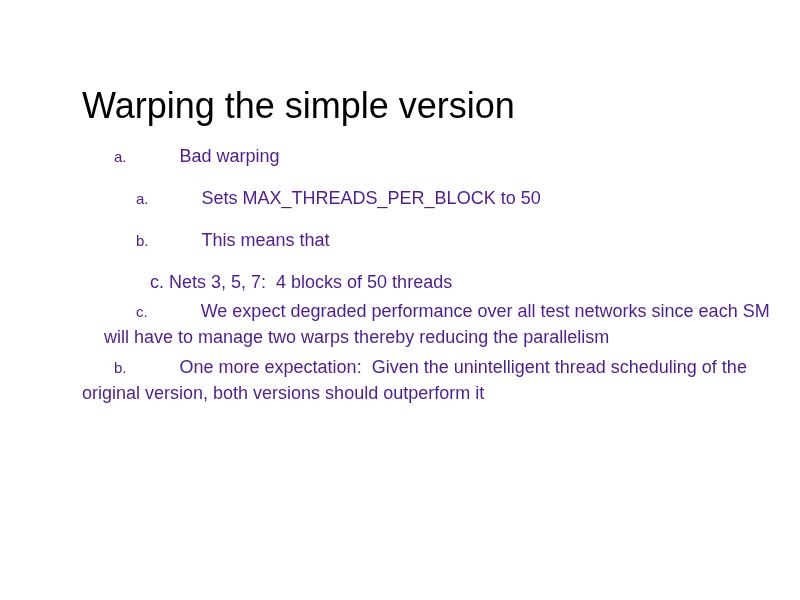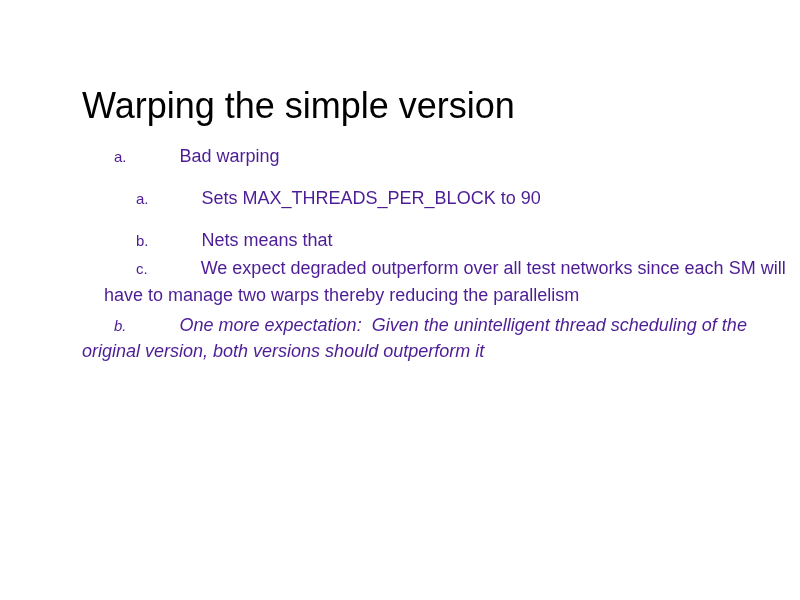--- a/index.html
+++ b/index.html
@@ -47,21 +47,20 @@
     }
 
     .level-a-sub-sub {
       margin-left: 52px;
       margin-bottom: 2px;
     }
 
     .level-b {
       margin-left: 0px;
       margin-top: 4px;
-      font-style: italic;
     }
 
     .label {
       font-size: 15px;
       vertical-align: baseline;
     }
   </style>
 </head>
 <body>
 
@@ -70,32 +69,35 @@
 
   <div class="content">
 
     <div class="level-a">
       <span class="label"><span>a.</span></span>
       <span>Bad warping</span>
     </div>
 
     <div class="level-a-sub">
       <span class="label"><span>a.</span></span>
-      <span>Sets MAX_THREADS_PER_BLOCK to 90</span>
+      <span>Sets MAX_THREADS_PER_BLOCK to 50</span>
     </div>
 
     <div class="level-a-sub">
       <span class="label"><span>b.</span></span>
-      <span>Nets means that</span>
+      <span>This means that</span>
     </div>
 
+    <div class="level-a-sub-sub">
+      <span>c.&nbsp;Nets 3, 5, 7:&nbsp; 4 blocks of 50 threads</span>
+    </div>
 
     <div class="level-a-sub" style="margin-top: 2px;">
       <span class="label"><span>c.</span></span>
-      <span>We expect degraded outperform over all test networks since each SM will have to manage two warps thereby reducing the parallelism</span>
+      <span>We expect degraded performance over all test networks since each SM will have to manage two warps thereby reducing the parallelism</span>
     </div>
 
     <div class="level-b">
       <span class="label"><span>b.</span></span>
       <span>One more expectation:&nbsp; Given the unintelligent thread scheduling of the original version, both versions should outperform it</span>
     </div>
 
   </div>
 </div>
 

